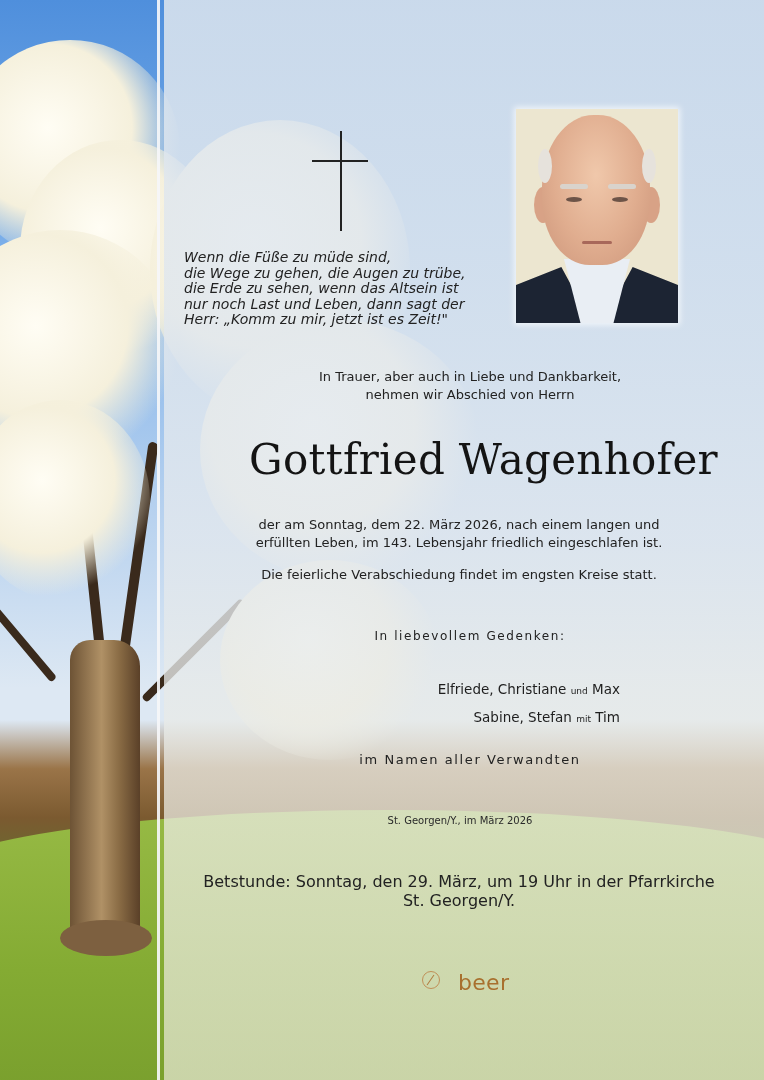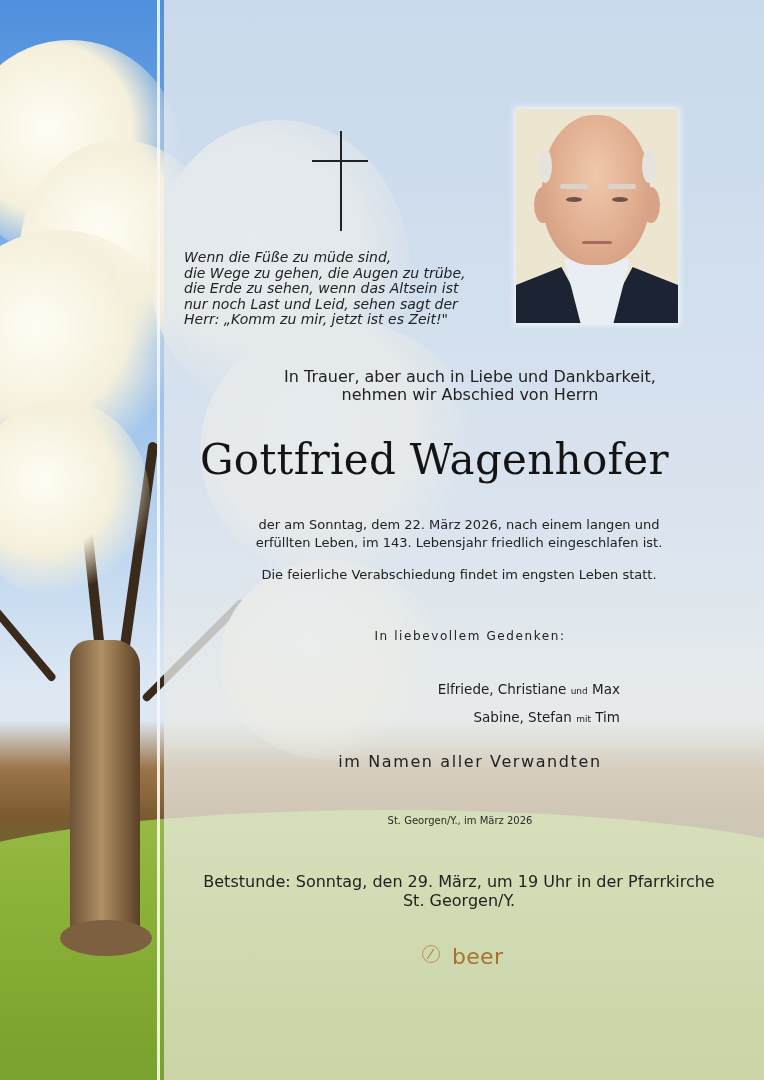--- a/index.html
+++ b/index.html
@@ -43,33 +43,33 @@
   .portrait .brow { position: absolute; top: 75px; width: 28px; height: 5px; border-radius: 3px; background: #d9d3cc; }
   .portrait .eye { position: absolute; top: 88px; width: 16px; height: 5px; border-radius: 50%; background: #6d5448; }
   .portrait .mouth { position: absolute; left: 66px; top: 132px; width: 30px; height: 3px; border-radius: 3px; background: #a8685a; }
   .portrait .shirt { position: absolute; left: 48px; top: 150px; width: 66px; height: 64px; background: #e9eef4;
                      clip-path: polygon(0 0, 100% 0, 75% 100%, 25% 100%); }
   .portrait .sweater { position: absolute; left: 0; top: 158px; width: 162px; height: 60px; background: #1c2433;
                        clip-path: polygon(0 30%, 28% 0, 42% 70%, 58% 70%, 72% 0, 100% 30%, 100% 100%, 0 100%); }
 
   .poem { position: absolute; left: 184px; top: 250px; width: 310px; text-align: left; font-style: italic;
           font-size: 14px; line-height: 15.5px; color: #222; }
-  .intro { position: absolute; left: 250px; top: 368px; width: 440px; text-align: center; font-size: 16px; line-height: 17.5px; color: #222; }
-  .name { position: absolute; left: 200px; top: 432px; width: 518px; text-align: left;
+  .intro { position: absolute; left: 250px; top: 368px; width: 440px; text-align: center; font-size: 13px; line-height: 17.5px; color: #222; }
+  .name { position: absolute; left: 200px; top: 432px; width: 518px; text-align: right;
           font-family: "DejaVu Serif", serif; font-size: 42px; line-height: 56px; color: #141414; letter-spacing: 0.3px; }
   .death { position: absolute; left: 240px; top: 516px; width: 438px; text-align: center; font-size: 13px; line-height: 18px; color: #222; }
   .farewell { position: absolute; left: 240px; top: 566px; width: 438px; text-align: center; font-size: 13px; line-height: 18px; color: #222; }
   .memory-heading { position: absolute; left: 280px; top: 629px; width: 380px; text-align: center; font-size: 12px; letter-spacing: 1.6px; color: #222; }
   .family { position: absolute; left: 300px; top: 676px; width: 320px; text-align: right; font-size: 13.5px; line-height: 26px; color: #1e1e1e; }
   .family .small { font-size: 9px; }
-  .relatives { position: absolute; left: 280px; top: 752px; width: 380px; text-align: center; font-size: 16px; letter-spacing: 1.6px; color: #222; }
+  .relatives { position: absolute; left: 280px; top: 752px; width: 380px; text-align: center; font-size: 13px; letter-spacing: 1.6px; color: #222; }
   .place { position: absolute; left: 300px; top: 815px; width: 320px; text-align: center; font-size: 10px; color: #2a2a2a; }
   .prayer { position: absolute; left: 200px; top: 872px; width: 518px; text-align: center; font-size: 16px; color: #222; }
 
-  .logo { position: absolute; left: 422px; top: 943px; height: 26px; display: flex; align-items: center; gap: 12px; }
+  .logo { position: absolute; left: 422px; top: 969px; height: 26px; display: flex; align-items: center; gap: 18px; }
   .logo .mark { width: 16px; height: 16px; border-radius: 50%; border: 1px solid #c09058; position: relative; margin-top: -4px; }
   .logo .mark::before { content: ""; position: absolute; left: 7px; top: 2px; width: 1px; height: 12px; background: #b07a3c; transform: rotate(35deg); }
   .logo .word { font-family: "DejaVu Sans", sans-serif; font-size: 22px; color: #a8702e; letter-spacing: 0.3px; }
 </style>
 </head>
 <body>
 
 <div class="scene">
   <div class="sky"></div>
   <div class="treeline"></div>
@@ -110,37 +110,37 @@
     <div class="brow" style="left:92px;"></div>
   <div class="eye" style="left:50px;"></div>
     <div class="eye" style="left:96px;"></div>
   <div class="mouth"></div>
 </div>
 
 <div class="poem">
   <div>Wenn die Füße zu müde sind,</div>
   <div>die Wege zu gehen, die Augen zu trübe,</div>
   <div>die Erde zu sehen, wenn das Altsein ist</div>
-  <div>nur noch Last und Leid, sehen sagt der</div>
+  <div>nur noch Last und Leben, dann sagt der</div>
   <div>Herr: „Komm zu mir, jetzt ist es Zeit!"</div>
 </div>
 
 <div class="intro">
   <div>In Trauer, aber auch in Liebe und Dankbarkeit,</div>
   <div>nehmen wir Abschied von Herrn</div>
 </div>
 
 <div class="name">Gottfried Wagenhofer</div>
 
 <div class="death">
   <div>der am Sonntag, dem 22. März 2026, nach einem langen und</div>
   <div>erfüllten Leben, im 143. Lebensjahr friedlich eingeschlafen ist.</div>
 </div>
 
-<div class="farewell">Die feierliche Verabschiedung findet im engsten Leben statt.</div>
+<div class="farewell">Die feierliche Verabschiedung findet im engsten Kreise statt.</div>
 
 <div class="memory-heading">In liebevollem Gedenken:</div>
 
 <div class="family">
   <div>
     <span>Elfriede, Christiane</span>
     <span class="small">und</span>
     <span>Max</span>
   </div>
   <div>

